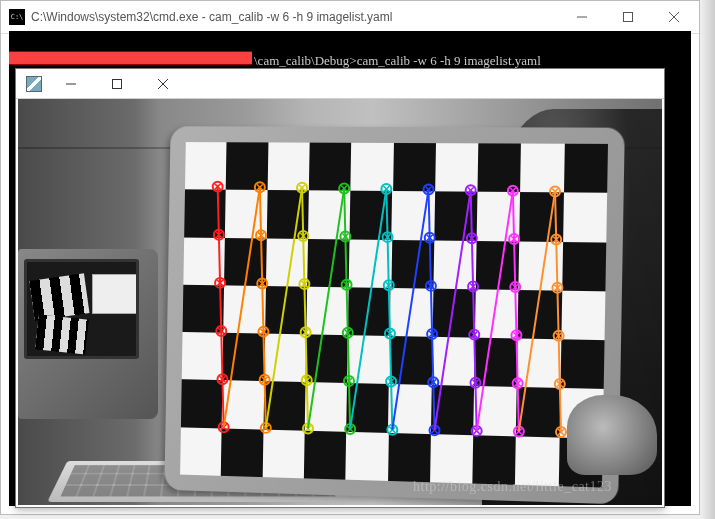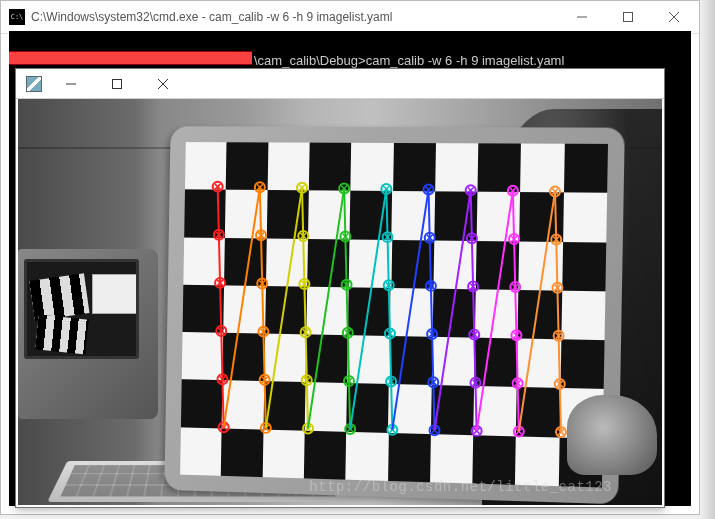--- a/index.html
+++ b/index.html
@@ -9,21 +9,21 @@
     .cmd-titlebar { height: 30px; background: #fff; display: flex; align-items: center; padding: 16px 2px; border-bottom: 1px solid #e0e0e0; }
     .cmd-icon { width: 16px; height: 16px; background: #000; margin: 0 6px; display: inline-flex; align-items: center; justify-content: center; position: relative; }
     .cmd-icon::after { content: "C:\\"; color: #ccc; font-size: 7px; font-family: monospace; position: absolute; }
     .cmd-title { flex: 1; font-size: 12px; color: #555; }
     .cmd-controls { display: flex; }
     .cmd-btn { width: 46px; height: 30px; display: flex; align-items: center; justify-content: center; color: #555; font-size: 10px; }
     .cmd-btn svg { width: 10px; height: 10px; stroke: currentColor; stroke-width: 1; fill: none; }
     
     .cmd-body { position: absolute; top: 30px; left: 8px; right: 8px; bottom: 8px; background: #000; overflow: hidden; }
     .cmd-redbar { position: absolute; top: 20px; left: 0; width: 243px; height: 14px; background: #f94141; border-top: 1px solid #900; border-bottom: 1px solid #900; }
-    .cmd-text { position: absolute; top: 22px; left: 245px; color: #ccc; font-family: Liberation Sans, sans-serif; font-size: 13px; white-space: pre; }
+    .cmd-text { position: absolute; top: 22px; left: 245px; color: #ccc; font-family: Liberation Serif, serif; font-size: 13px; white-space: pre; }
     
     .imgview-window { position: absolute; top: 68px; left: 15px; width: 650px; height: 440px; background: #fff; border: 1px solid #777; box-shadow: 0 2px 8px rgba(0,0,0,0.3); }
     .imgview-titlebar { height: 30px; background: #fff; display: flex; align-items: center; padding: 0 4px; border-bottom: 1px solid #d0d0d0; }
     .imgview-icon { width: 16px; height: 16px; margin: 0 6px; background: linear-gradient(135deg,#7ab 40%,#fff 40%,#fff 60%,#7ab 60%); border: 1px solid #567; }
     .imgview-title { flex: 1; font-size: 12px; color: #000; padding-left: 2px; }
     .imgview-controls { display: flex; }
     .imgview-btn { width: 46px; height: 28px; display: flex; align-items: center; justify-content: center; color: #333; }
     .imgview-btn svg { width: 10px; height: 10px; stroke: currentColor; stroke-width: 1; fill: none; }
     
     .imgview-body { position: absolute; top: 30px; left: 2px; right: 2px; bottom: 2px; background: #000; overflow: hidden; }
@@ -48,21 +48,21 @@
     .person { position: absolute; right: 0; top: 10px; width: 180px; height: 100%; background: radial-gradient(ellipse at 40% 20%, #555 0%, #333 30%, transparent 50%), linear-gradient(#1a1a1a,#000); border-radius: 40% 0 0 0; opacity: 0.85; }
     .hand { position: absolute; right: 5px; bottom: 30px; width: 90px; height: 80px; background: radial-gradient(circle at 40% 40%, #bbb 0%, #888 50%, #555 100%); border-radius: 40% 50% 30% 20%; }
     
     .board { position: absolute; left: 145px; top: 28px; width: 455px; height: 370px; background: linear-gradient(120deg,#b0b0b0,#909090); border-radius: 18px; transform: perspective(900px) rotateY(-4deg) rotateZ(1deg); box-shadow: -3px 3px 6px rgba(0,0,0,0.3); }
     .board-inner { position: absolute; inset: 16px; background: #f5f5f5; overflow: hidden; }
     .checker { position: absolute; inset: 0; }
     .sq { position: absolute; background: #111; }
     
     .overlay { position: absolute; top: 30px; left: 2px; right: 2px; bottom: 2px; pointer-events: none; }
     
-    .watermark { position: absolute; right: 50px; bottom: 10px; color: rgba(220,220,220,0.45); font-size: 14px; font-family: Liberation Mono, monospace; letter-spacing: 0.5px; }
+    .watermark { position: absolute; right: 50px; bottom: 10px; color: rgba(220,220,220,0.45); font-size: 14px; font-family: Liberation Serif, serif; letter-spacing: 0.5px; }
     
     .edge-shadow { position: absolute; top: 0; right: 0; width: 15px; height: 100%; background: linear-gradient(to right, transparent, rgba(0,0,0,0.15)); }
   </style>
 </head>
 <body>
 
 <div class="cmd-window">
   <div class="cmd-titlebar">
     <span class="cmd-icon"></span>
     <span class="cmd-title">C:\Windows\system32\cmd.exe - cam_calib  -w 6 -h 9 imagelist.yaml</span>

